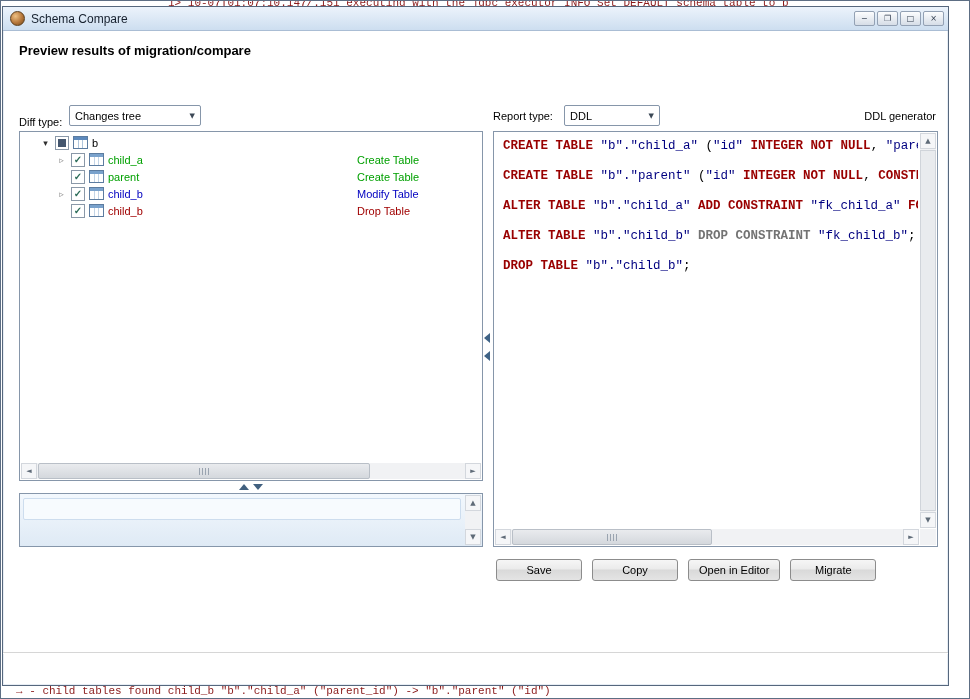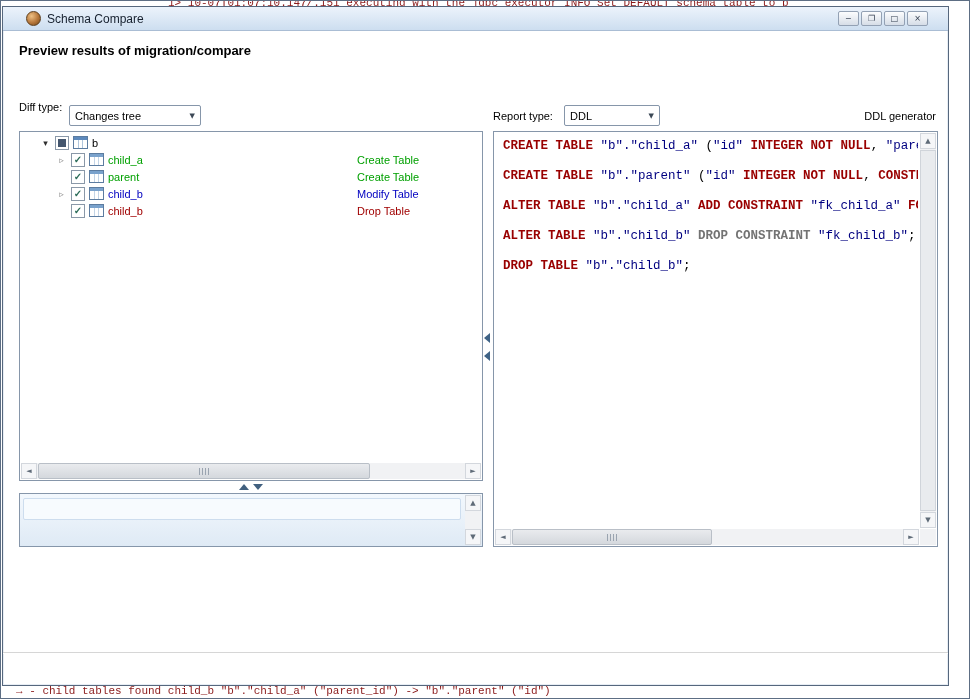--- a/index.html
+++ b/index.html
@@ -23,41 +23,41 @@
   
   .dialog{
     position:absolute;left:2px;top:6px;width:945px;height:678px;
     background:#ffffff;border:1px solid #56677d;
     box-shadow:inset 0 0 0 1px #e7edf4;z-index:10;
   }
   .titlebar{
     position:absolute;left:0;top:0;right:0;height:24px;
     background:linear-gradient(#ecf3fb,#cddef0);
     border-bottom:1px solid #aabdd4;
-    display:flex;align-items:center;padding:0 20px;box-sizing:border-box;
+    display:flex;align-items:center;padding:0 4px;box-sizing:border-box;
   }
   .app-icon{
     width:15px;height:15px;border-radius:50%;flex:none;margin:0 6px 0 3px;
     background:radial-gradient(circle at 35% 32%,#eec083,#b5763a 55%,#6f4719);
     border:1px solid #5e3f1d;box-sizing:border-box;
   }
   .win-title{font-size:12px;color:#16202e;}
   .win-controls{margin-left:auto;display:flex;gap:2px;}
   .win-btn{
     width:21px;height:15px;padding:0;border-radius:2px;
     font-family:"DejaVu Sans",sans-serif;font-size:8px;line-height:13px;text-align:center;
     color:#2e3a4b;background:linear-gradient(#fcfdfe,#d6dde7);
     border:1px solid #93a1b4;cursor:default;
   }
 
   .h-title{position:absolute;left:16px;top:36px;font-size:13px;font-weight:bold;color:#000;}
   .h-sub{position:absolute;left:16px;top:59px;font-size:11px;color:#101010;}
 
   .ui-label{position:absolute;font-size:11px;color:#000;}
-  .lbl-diff{left:16px;top:94px;}
+  .lbl-diff{left:16px;top:109px;}
   .lbl-report{left:490px;top:103px;}
   .lbl-generator{right:12px;top:103px;}
 
   .combo{
     position:absolute;height:21px;box-sizing:border-box;
     border:1px solid #8696aa;background:#fff;border-radius:2px;
     display:flex;align-items:center;padding:0 5px;font-size:11px;color:#000;
   }
   .combo-diff{left:66px;top:98px;width:132px;}
   .combo-report{left:561px;top:98px;width:96px;}
@@ -298,18 +298,24 @@
       <span class="sb-btn sb-down">▼</span>
     </div>
     <div class="sbar sql-hscroll">
       <span class="sb-btn sb-left">◄</span>
       <span class="sb-thumb"></span>
       <span class="sb-btn sb-right">►</span>
     </div>
     <div class="sql-corner"></div>
   </div>
 
+  <div class="btns-right">
+      <button class="btn">Save</button>
+      <button class="btn">Copy</button>
+      <button class="btn">Open in Editor</button>
+      <button class="btn">Migrate</button>
+    </div>
 
   <div class="footer-sep"></div>
 
 </div>
 
 <div class="frame"></div>
 
 </body></html>

